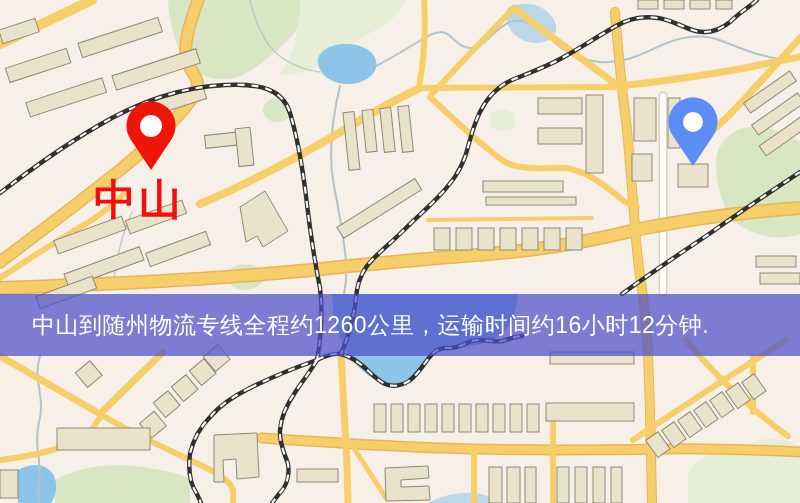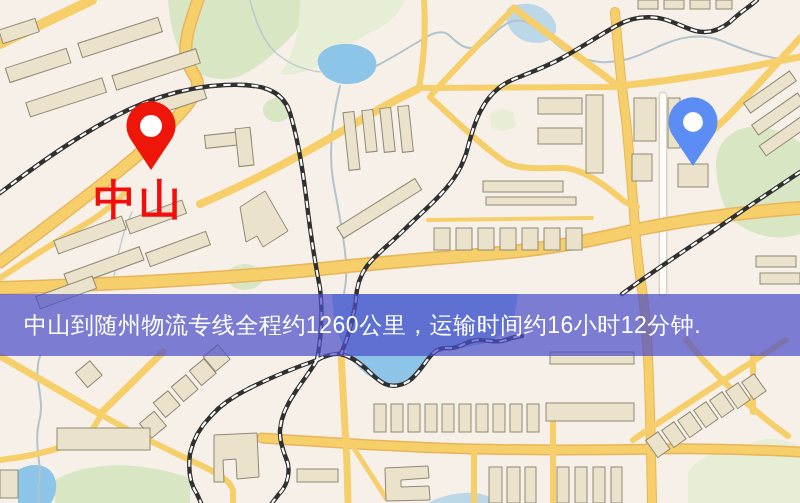--- a/index.html
+++ b/index.html
@@ -25,21 +25,21 @@
   .pin{position:absolute;z-index:3;}
   .pin-origin-shape{fill:var(--origin-pin);}
   .pin-dest-shape{fill:var(--dest-pin);}
   .map-label{position:absolute;z-index:3;font-size:42px;font-weight:700;
              letter-spacing:6px;line-height:1;white-space:nowrap;}
   .label-origin{left:94px;top:179px;color:var(--origin-label);letter-spacing:3px;}
   .label-dest{left:633px;top:177px;color:var(--dest-label);letter-spacing:11px;}
 
   .banner{position:absolute;left:0;top:294px;width:800px;height:62px;z-index:4;
           background:var(--banner-bg);display:flex;align-items:center;}
-  .banner p{margin:0;padding-left:24px;color:var(--banner-text);font-size:23px;
+  .banner p{margin:8px;padding-left:24px;color:var(--banner-text);font-size:23px;
             letter-spacing:0.5px;}
 </style>
 </head>
 <body>
 
 <div class="stage">
 
   <svg class="map-svg" width="800" height="503" viewBox="0 0 800 503">
 
     <g>

